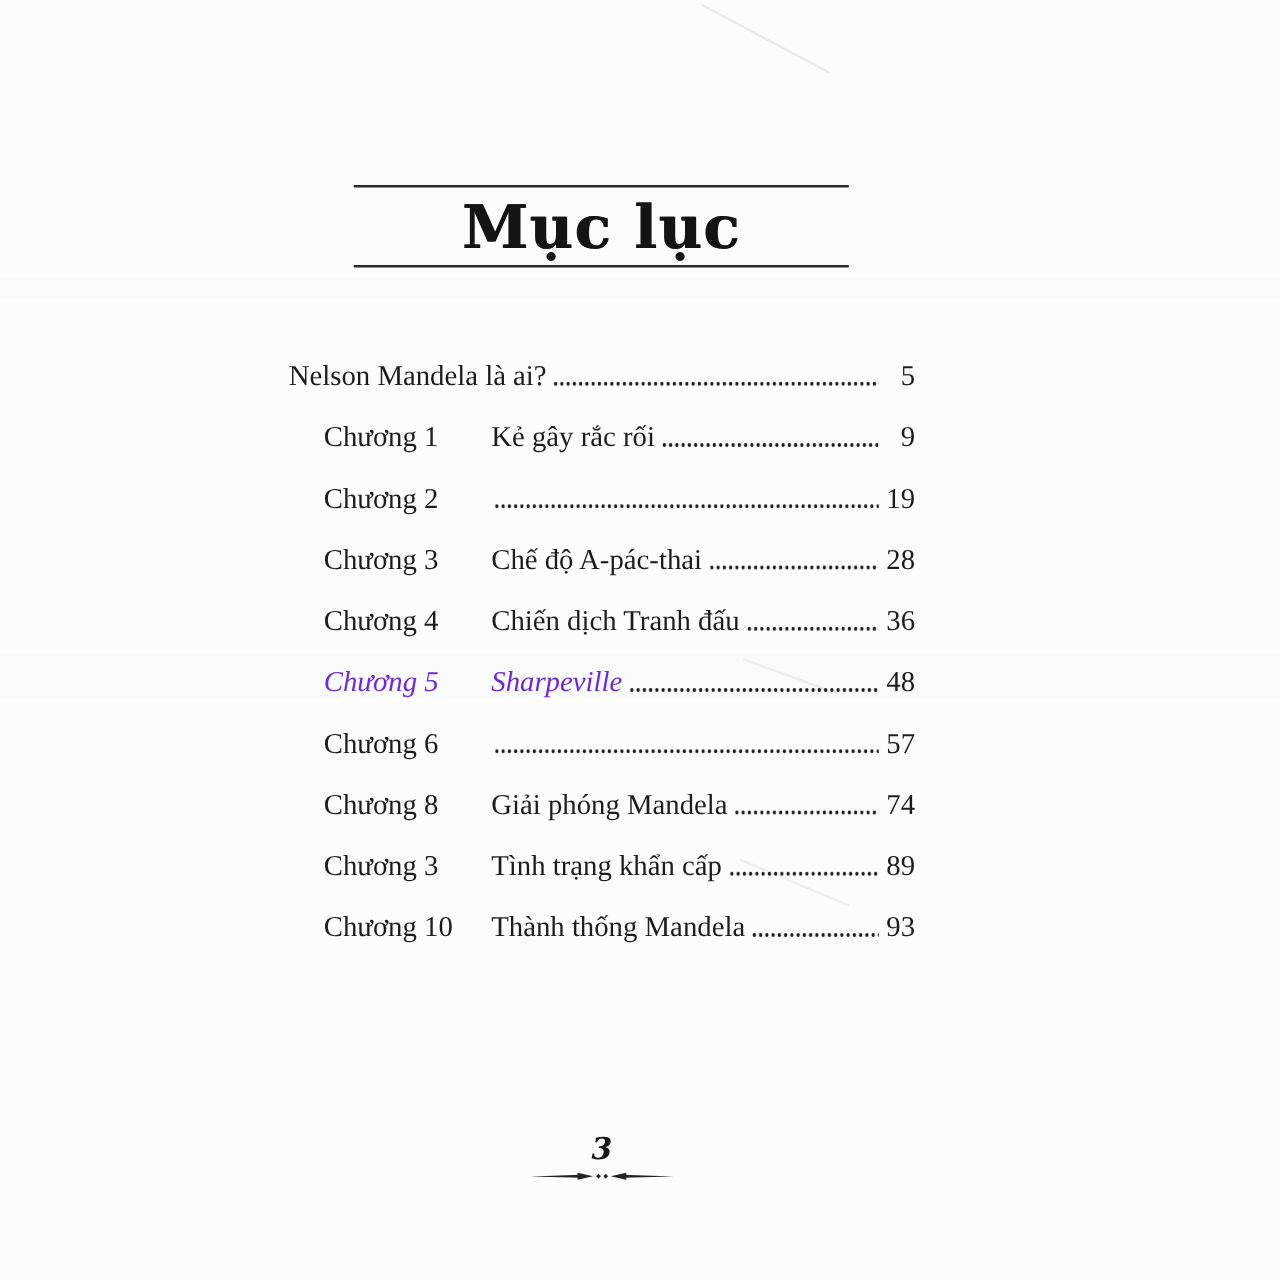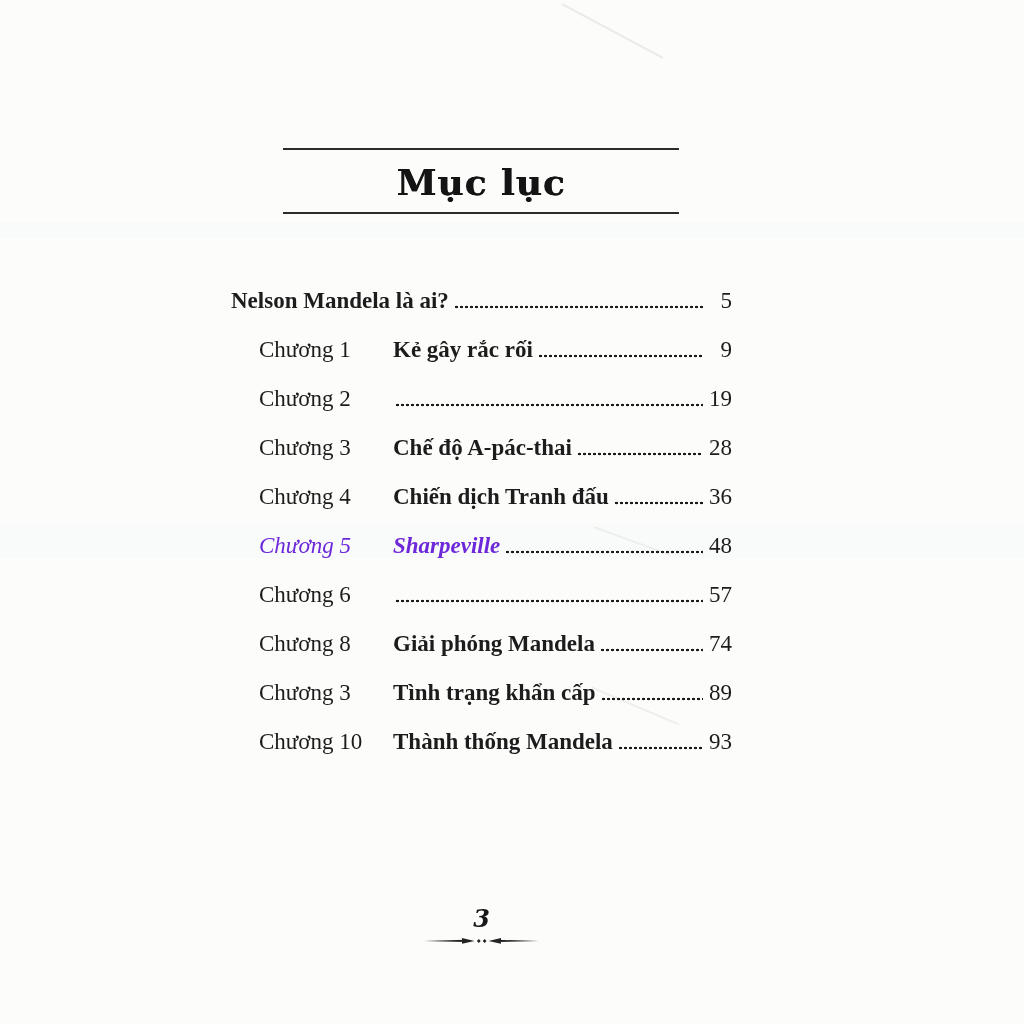--- a/index.html
+++ b/index.html
@@ -41,21 +41,21 @@
     left: 283px;
     top: 148px;
     width: 396px;
     text-align: center;
   }
   .rule { height: 2px; background: #2b2b2b; }
   .page-title {
     margin: 11px 0 9px;
     font-family: "DejaVu Serif", serif;
     font-weight: 900;
-    font-size: 36px;
+    font-size: 48px;
     line-height: 42px;
     letter-spacing: 1px;
     color: #141414;
     text-shadow: 0.6px 0 0 #141414;
   }
 
   
   .toc {
     position: absolute;
     left: 231px;
@@ -65,21 +65,21 @@
   .toc-row {
     display: flex;
     align-items: flex-end;
     height: 27px;
     margin-bottom: 22px;
     font-size: 23px;
     line-height: 27px;
     white-space: nowrap;
   }
   .toc-row .chap { flex: 0 0 134px; margin-left: 28px; }
-  .toc-row .title { padding-right: 3px; font-weight: bold; }
+  .toc-row .title { padding-right: 3px; }
   .toc-row .leader {
     flex: 1 1 auto;
     height: 6px;
     margin: 0 5px 4px 2px;
     background-image: radial-gradient(circle, #1c1c1c 1.25px, rgba(0,0,0,0) 1.55px);
     background-size: 5px 6px;
     background-repeat: repeat-x;
     background-position: left bottom;
   }
   .toc-row .pnum { min-width: 24px; text-align: right; }

